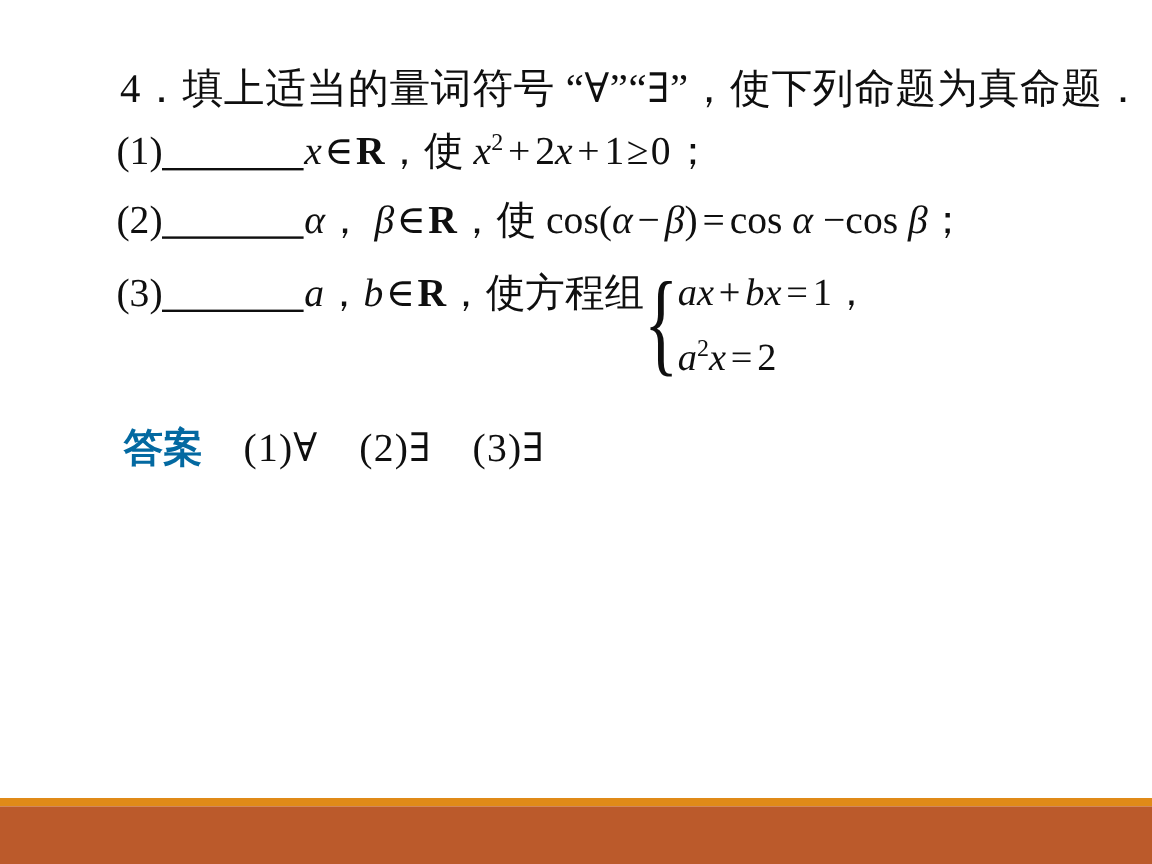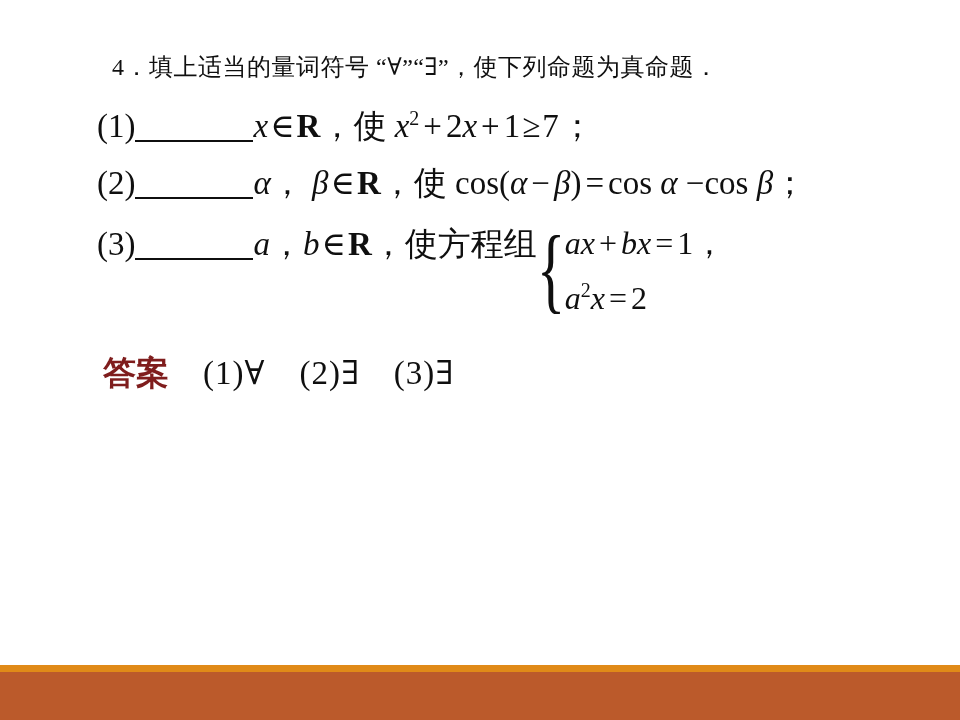--- a/index.html
+++ b/index.html
@@ -4,21 +4,21 @@
 <style>
   html, body { margin: 0; padding: 0; }
   body {
     width: 960px; height: 720px;
     position: relative; overflow: hidden;
     background: #ffffff;
     color: #0f0f0f;
     font-family: "Liberation Serif", "DejaVu Serif", serif;
   }
   .row { position: absolute; left: 97px; white-space: nowrap; font-size: 33px; }
-  .title-row { top: 51px; left: 112px; font-size: 24px; letter-spacing: 0.5px; }
+  .title-row { top: 51px; left: 100px; font-size: 34px; letter-spacing: 0.5px; }
   .q1-row { top: 104px; }
   .q2-row { top: 161px; }
   .q3-row { top: 222px; display: flex; align-items: flex-start; height: 96px; }
   .ans-row { top: 351px; left: 103px; display: flex; gap: 34px; align-items: baseline; }
 
   .it { font-style: italic; }
   .bold { font-weight: bold; }
   .in-sym { padding: 0 2px; }
   .op { padding: 0 4px; }
   .sp { letter-spacing: 2px; }
@@ -37,39 +37,39 @@
     display: inline-block;
     transform: scaleX(0.62);
     transform-origin: center;
     margin: 0 -9px 0 -11px;
   }
   .eqs { display: inline-flex; flex-direction: column; gap: 13px; font-size: 32px; }
   .eq-line { white-space: nowrap; }
   .unique { margin-left: 38px; }
 
   .ans-label {
-    color: #7f1d1d;
+    color: #0369a1;
     font-family: Liberation Serif, serif;
     font-weight: bold;
     font-size: 33px;
   }
   .ans-item { font-size: 33px; letter-spacing: 1px; }
 
   .stripe-gold  { position: absolute; left: 0; top: 665px; width: 960px; height: 7px;  background: #e08a18; }
   .stripe-brown { position: absolute; left: 0; top: 672px; width: 960px; height: 48px; background: #bb5a2b; }
 </style>
 </head>
 <body>
 
 <div>
 
   <div class="row title-row">4．填上适当的量词符号 “∀”“∃”，使下列命题为真命题．</div>
 
   <div class="row q1-row">
-    <span>(1)</span><span class="blank"></span><span class="it">x</span><span class="in-sym">∈</span><span class="bold">R</span><span>，使 </span><span class="it">x</span><sup class="s">2</sup><span class="op">+</span><span>2</span><span class="it">x</span><span class="op">+</span><span class="sp">1≥7；</span>
+    <span>(1)</span><span class="blank"></span><span class="it">x</span><span class="in-sym">∈</span><span class="bold">R</span><span>，使 </span><span class="it">x</span><sup class="s">2</sup><span class="op">+</span><span>2</span><span class="it">x</span><span class="op">+</span><span class="sp">1≥0；</span>
   </div>
 
   <div class="row q2-row">
     <span>(2)</span><span class="blank"></span><span class="it">α</span><span>， </span><span class="it">β</span><span class="in-sym">∈</span><span class="bold">R</span><span>，使 cos(</span><span class="it">α</span><span class="op">−</span><span class="it">β</span><span>)</span><span class="op">=</span><span>cos </span><span class="it">α</span><span> −cos </span><span class="it">β</span><span>；</span>
   </div>
 
   <div class="row q3-row">
     <span><span>(3)</span><span class="blank"></span><span class="it">a</span><span>，</span><span class="it">b</span><span class="in-sym">∈</span><span class="bold">R</span><span>，使方程组</span></span>
       <span class="sys">
         <span class="brace">{</span>

